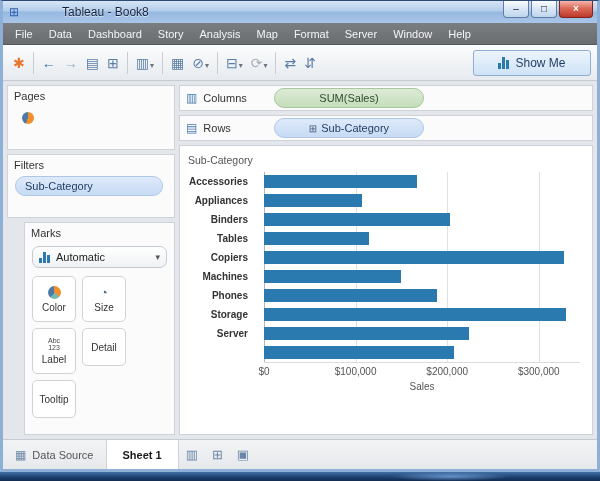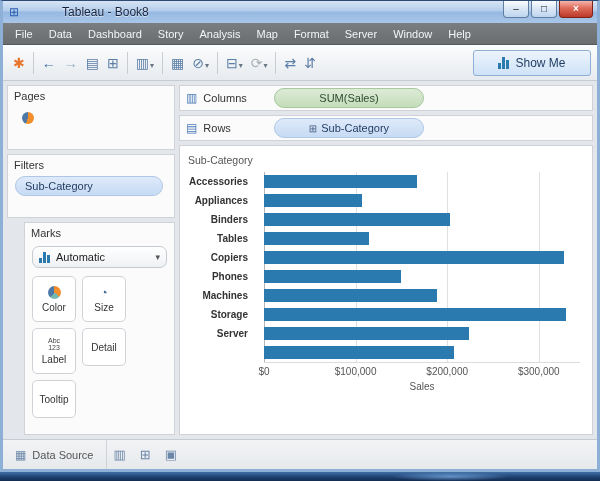--- a/index.html
+++ b/index.html
@@ -300,22 +300,22 @@
 
       <div class="chart-card">
         <div class="chart-title">Sub-Category</div>
         <div class="chart-body">
           <div class="row-labels" id="row-labels">
               <div class="row-label">Accessories</div>
               <div class="row-label">Appliances</div>
               <div class="row-label">Binders</div>
               <div class="row-label">Tables</div>
               <div class="row-label">Copiers</div>
+              <div class="row-label">Machines</div>
               <div class="row-label">Phones</div>
-              <div class="row-label">Machines</div>
               <div class="row-label">Storage</div>
               <div class="row-label">Server</div>
             </div>
           <div class="plot">
             <div class="gridlines" id="gridlines">
                 <div class="gridline zero" style="left: 0%;"></div>
                 <div class="gridline" style="left: 28.9855%;"></div>
                 <div class="gridline" style="left: 57.971%;"></div>
                 <div class="gridline" style="left: 86.9565%;"></div>
               </div>
@@ -359,20 +359,23 @@
         </div>
       </div>
     </div>
   </div>
 
   <div class="statusbar">
     <div class="ds-tab">
       <span class="ds-icon">▦</span>
       <span>Data Source</span>
     </div>
+    <div class="sheet-tab">
+      <span>Sheet 1</span>
+    </div>
     <span id="statusbar-icons" style="display:flex;align-items:center;">
         <button class="sb-btn"><span>▥</span></button>
         <button class="sb-btn"><span>⊞</span></button>
         <button class="sb-btn"><span>▣</span></button>
       </span>
   </div>
 
 </div>
 
 <div class="taskbar">

